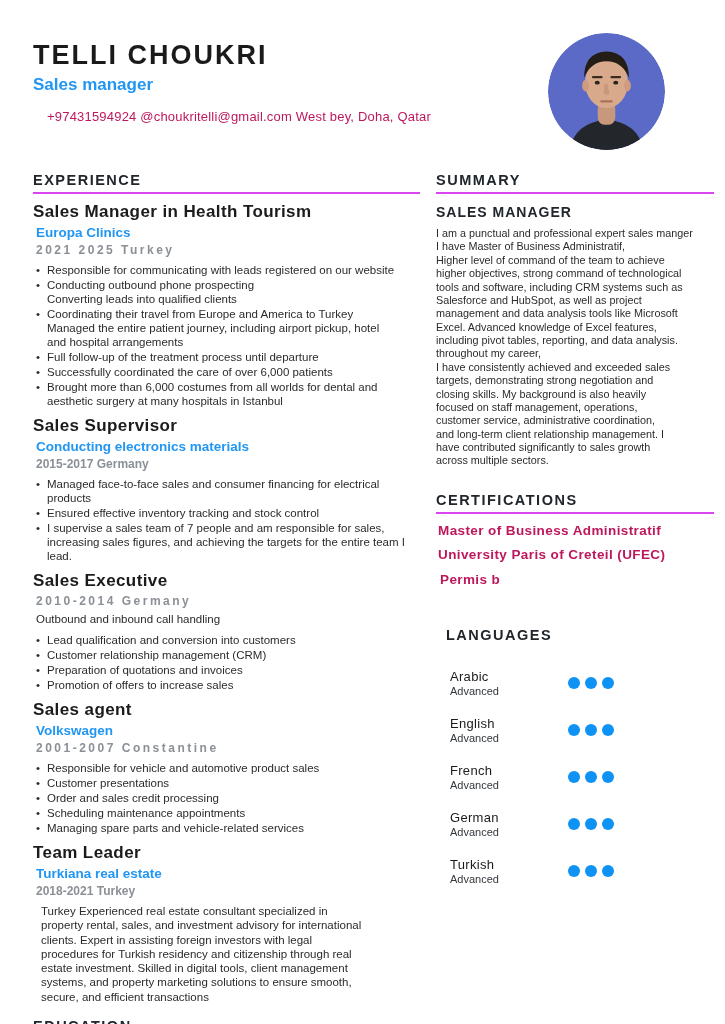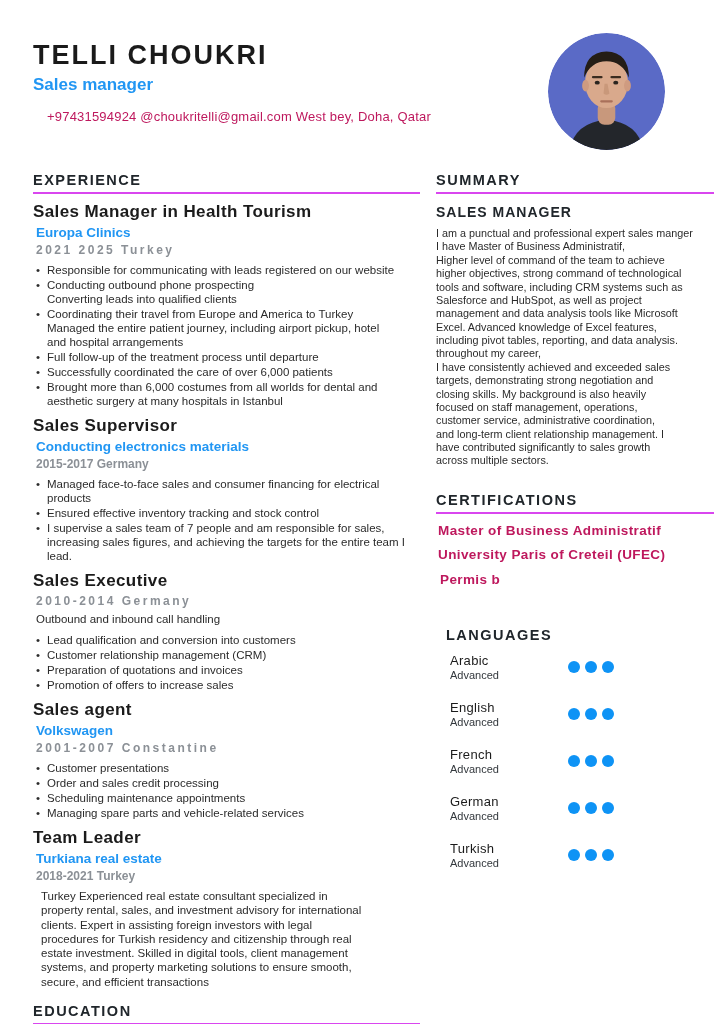--- a/index.html
+++ b/index.html
@@ -50,21 +50,21 @@
   
   .summary-sub { font-size: 14px; font-weight: 700; letter-spacing: 1px; color: #20262b; margin-top: 10px; }
   .summary-text { font-size: 10.8px; line-height: 1.24; color: #2b2b2b; margin-top: 7px; white-space: pre-line; }
 
   
   #certifications-heading { margin-top: 24px; }
   .cert-item { font-size: 13.5px; font-weight: 700; letter-spacing: 0.4px; color: #be185d; margin-top: 9px; padding-left: 2px; }
   .cert-item.last { margin-top: 10px; padding-left: 4px; }
 
   
-  .lang-list { margin-top: 6px; padding-left: 14px; }
+  .lang-list { margin-top: 22px; padding-left: 14px; }
   .lang-row { display: flex; align-items: center; margin-bottom: 19px; }
   .lang-names { width: 118px; flex: 0 0 auto; }
   .lang-name { font-size: 13px; color: #1b1b1b; letter-spacing: 0.3px; }
   .lang-level { font-size: 11px; color: #33383d; margin-top: 1px; }
   .lang-dots { display: flex; gap: 5px; align-items: center; }
   .dot { width: 12px; height: 12px; border-radius: 50%; background: #0e93f5; display: inline-block; }
 </style>
 </head>
 <body>
 
@@ -148,20 +148,21 @@
             <li>Preparation of quotations and invoices</li>
             <li>Promotion of offers to increase sales</li>
           </ul>
       </article>
 
       <article class="job">
         <div class="job-title">Sales agent</div>
         <div class="job-company">Volkswagen</div>
         <div class="job-period spread">2001-2007   Constantine</div>
         <ul class="bullets">
+            <li>Responsible for vehicle and automotive product sales</li>
             <li>Customer presentations</li>
             <li>Order and sales credit processing</li>
             <li>Scheduling maintenance appointments</li>
             <li>Managing spare parts and vehicle-related services</li>
           </ul>
       </article>
 
       <article class="job">
         <div class="job-title">Team Leader</div>
         <div class="job-company">Turkiana real estate</div>

